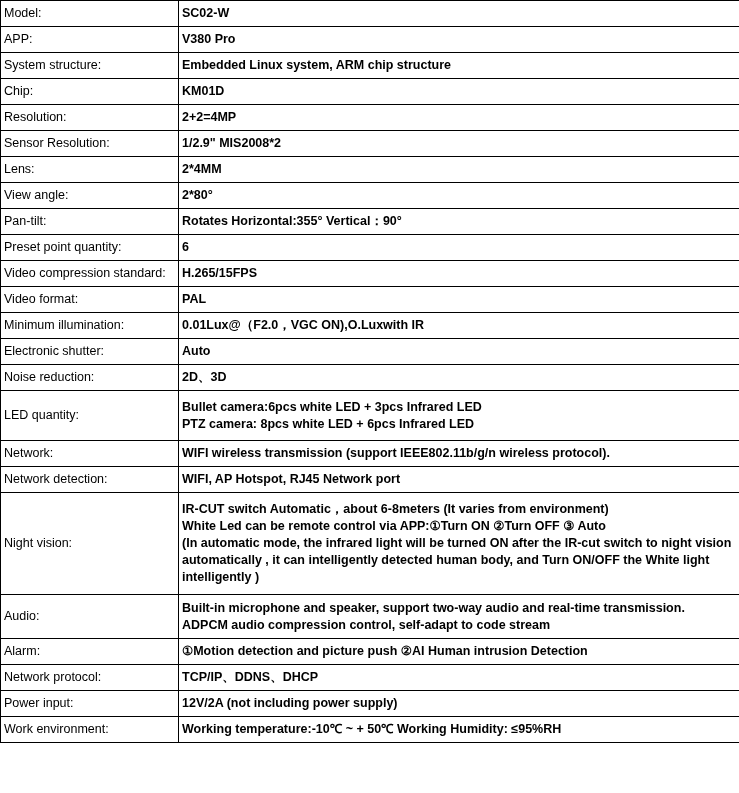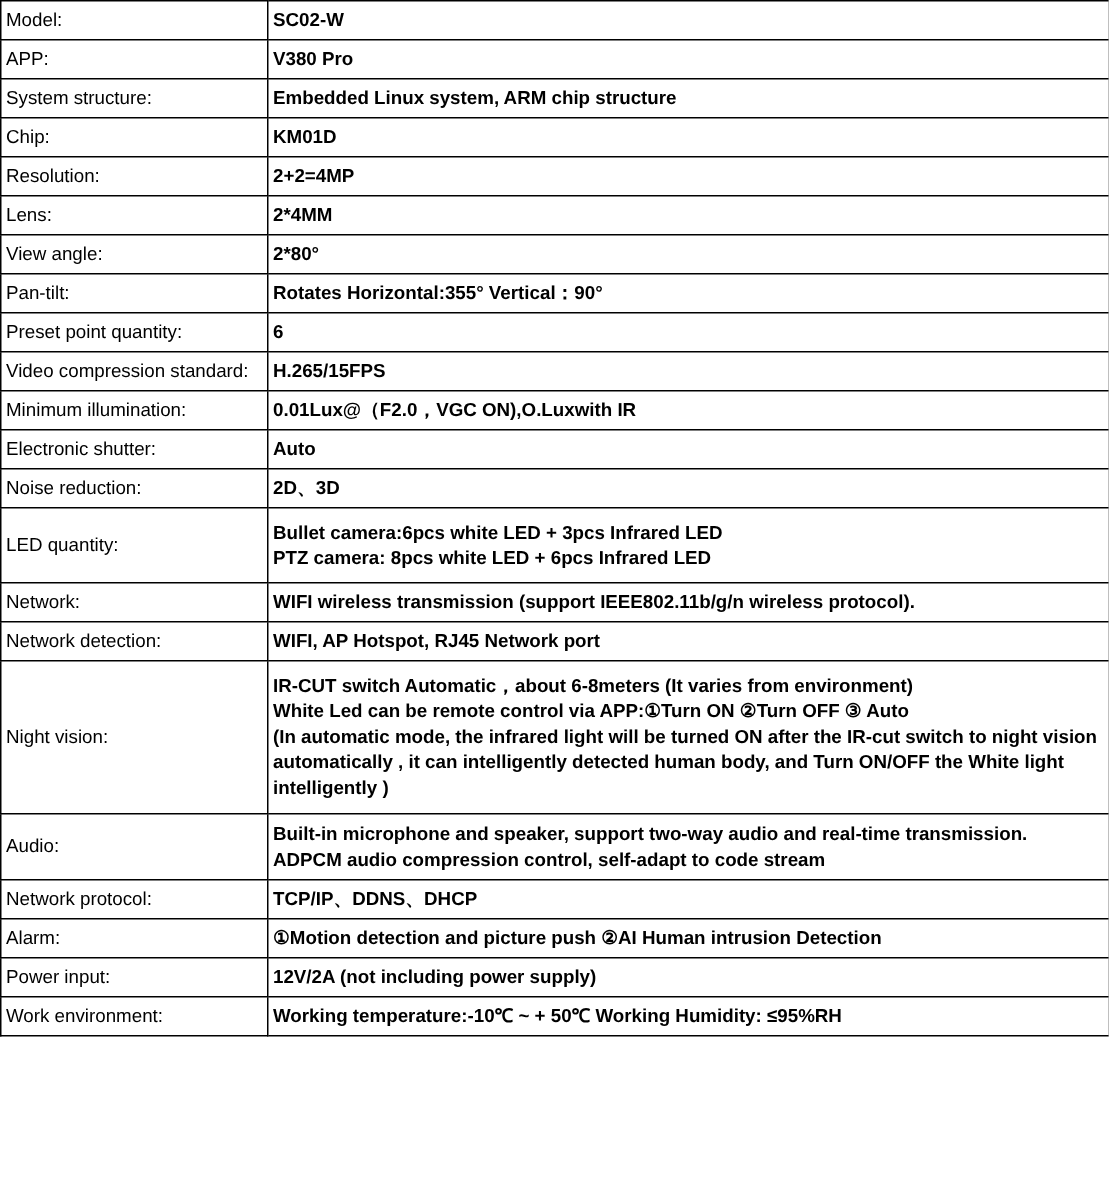--- a/index.html
+++ b/index.html
@@ -70,20 +70,26 @@
           <span class="line">KM01D</span>
         </td>
       </tr>
       <tr>
         <td class="label-cell">Resolution:</td>
         <td class="value-cell">
           <span class="line">2+2=4MP</span>
         </td>
       </tr>
       <tr>
+        <td class="label-cell">Sensor Resolution:</td>
+        <td class="value-cell">
+          <span class="line">1/2.9" MIS2008*2</span>
+        </td>
+      </tr>
+      <tr>
         <td class="label-cell">Lens:</td>
         <td class="value-cell">
           <span class="line">2*4MM</span>
         </td>
       </tr>
       <tr>
         <td class="label-cell">View angle:</td>
         <td class="value-cell">
           <span class="line">2*80°</span>
         </td>
@@ -97,20 +103,26 @@
       <tr>
         <td class="label-cell">Preset point quantity:</td>
         <td class="value-cell">
           <span class="line">6</span>
         </td>
       </tr>
       <tr>
         <td class="label-cell">Video compression standard:</td>
         <td class="value-cell">
           <span class="line">H.265/15FPS</span>
+        </td>
+      </tr>
+      <tr>
+        <td class="label-cell">Video format:</td>
+        <td class="value-cell">
+          <span class="line">PAL</span>
         </td>
       </tr>
       <tr>
         <td class="label-cell">Minimum illumination:</td>
         <td class="value-cell">
           <span class="line">0.01Lux@（F2.0，VGC ON),O.Luxwith IR</span>
         </td>
       </tr>
       <tr>
         <td class="label-cell">Electronic shutter:</td>
@@ -154,29 +166,29 @@
         </td>
       </tr>
       <tr class="h-audio">
         <td class="label-cell">Audio:</td>
         <td class="value-cell">
           <span class="line">Built-in microphone and speaker, support two-way audio and real-time transmission.</span>
           <span class="line">ADPCM audio compression control, self-adapt to code stream</span>
         </td>
       </tr>
       <tr>
+        <td class="label-cell">Alarm:</td>
+        <td class="value-cell">
+          <span class="line">①Motion detection and picture push    ②AI Human intrusion Detection</span>
+        </td>
+      </tr>
+      <tr>
         <td class="label-cell">Network protocol:</td>
         <td class="value-cell">
           <span class="line">TCP/IP、DDNS、DHCP</span>
-        </td>
-      </tr>
-      <tr>
-        <td class="label-cell">Alarm:</td>
-        <td class="value-cell">
-          <span class="line">①Motion detection and picture push    ②AI Human intrusion Detection</span>
         </td>
       </tr>
       <tr>
         <td class="label-cell">Power input:</td>
         <td class="value-cell">
           <span class="line">12V/2A (not including power supply)</span>
         </td>
       </tr>
       <tr>
         <td class="label-cell">Work environment:</td>

